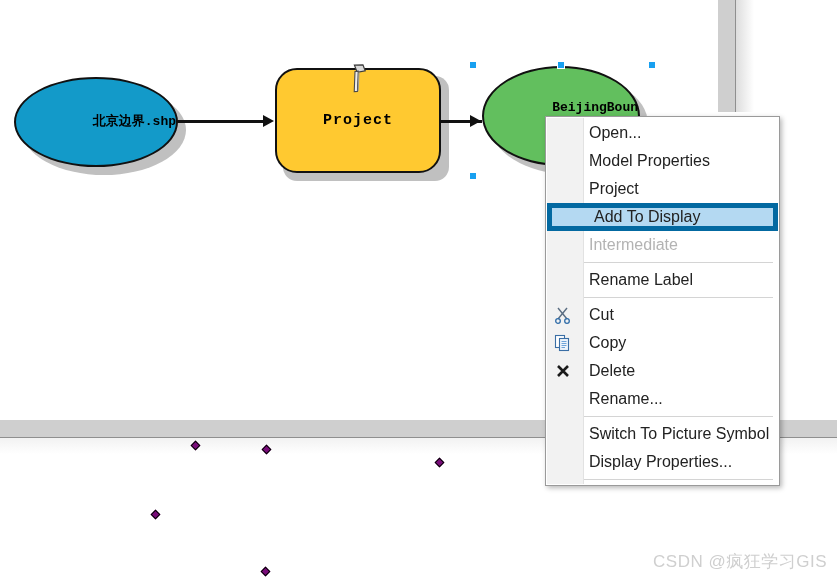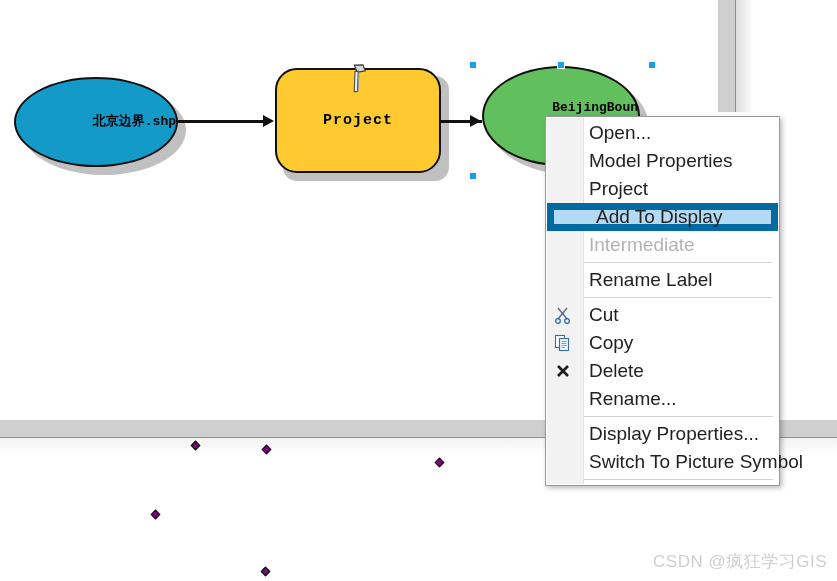--- a/index.html
+++ b/index.html
@@ -161,21 +161,21 @@
   #context-menu {
     position: absolute;
     left: 545px; top: 116px;
     width: 235px;
     background: #ffffff;
     border: 1px solid #9a9a9a;
     box-shadow: 2px 2px 5px rgba(0,0,0,.28);
     padding: 2px 0;
     box-sizing: border-box;
     font-family: "Liberation Sans", sans-serif;
-    font-size: 19px;
+    font-size: 16px;
     color: #222222;
   }
   #context-menu::before {
     content: "";
     position: absolute;
     left: 1px; top: 1px;
     width: 36px;
     height: calc(100% - 2px);
     background: #f2f2f2;
     border-right: 1px solid #e2e2e2;
@@ -187,21 +187,21 @@
     display: flex;
     align-items: center;
     padding-left: 38px;
     box-sizing: border-box;
     white-space: nowrap;
     z-index: 2;
   }
   .menu-item .mi-label { padding-left: 5px; }
   .menu-item.selected {
     background: #B4D9F2;
-    border: 7px solid #0369a1;
+    border: 5px solid #0369a1;
     box-sizing: border-box;
     margin: 0 1px;
     height: 28px;
   }
   .menu-item.selected .mi-label { padding-left: 4px; }
   .menu-item.disabled { color: #b3b3b3; }
   .menu-sep {
     position: relative;
     margin: 3px 6px 3px 38px;
     height: 1px;
@@ -327,23 +327,23 @@
         <svg class="mi-icon" viewBox="0 0 18 18">
           <path d="M4 4 L14 14 M14 4 L4 14" stroke="#1a1a1a" stroke-width="2.6" fill="none" stroke-linecap="butt"></path>
         </svg>
         <span class="mi-label">Delete</span>
       </div>
       <div class="menu-item">
         <span class="mi-label">Rename...</span>
       </div>
       <div class="menu-sep"></div>
       <div class="menu-item">
+        <span class="mi-label">Switch To Picture Symbol</span>
+      </div>
+      <div class="menu-item">
         <span class="mi-label">Display Properties...</span>
-      </div>
-      <div class="menu-item">
-        <span class="mi-label">Switch To Picture Symbol</span>
       </div>
       <div class="menu-sep"></div>
     </div>
 
   <div id="watermark">CSDN @疯狂学习GIS</div>
 
 </div>
 
 </body></html>

